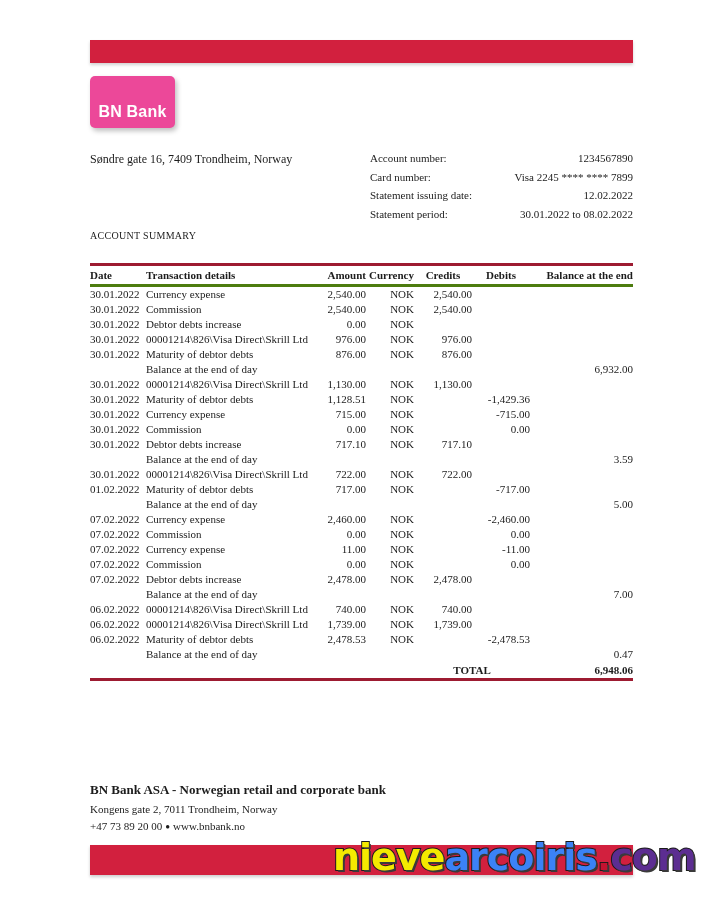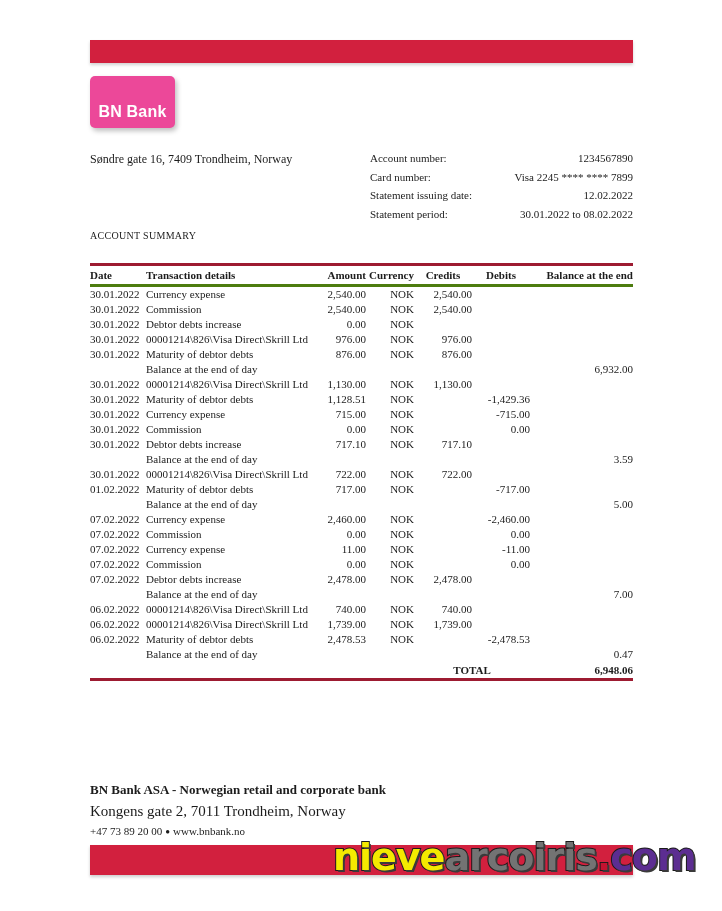--- a/index.html
+++ b/index.html
@@ -45,36 +45,36 @@
   td.col-amount{text-align:right;padding-right:4px;}
   th.col-currency,td.col-currency{text-align:right;}
   th.col-credits{text-align:center;}
   td.col-credits{text-align:right;padding-right:2px;}
   th.col-debits{text-align:center;}
   td.col-debits{text-align:right;padding-right:8px;}
   th.col-balance,td.col-balance{text-align:right;}
   td.total-label{text-align:center;}
   .footer{position:absolute;left:90px;top:782px;}
   .footer .company{font-weight:bold;font-size:13px;}
-  .footer .faddr{font-size:15px;margin-top:5px;}
+  .footer .faddr{font-size:11px;margin-top:5px;}
   .footer .fphone{font-size:11px;margin-top:5px;}
   .footer .dot-sep{font-size:8px;vertical-align:1px;padding:0 3px;}
   .bottombar{
     position:absolute;left:90px;top:845px;width:543px;height:30px;
     background:#d2203e;box-shadow:0 2px 3px rgba(0,0,0,0.2);
   }
   .watermark{
     position:absolute;left:333px;top:838px;z-index:5;white-space:nowrap;
     font-family:"DejaVu Sans","Liberation Sans",sans-serif;
     font-weight:bold;font-size:38px;letter-spacing:-1px;line-height:1;
     -webkit-text-stroke:2px #1b1b1b;paint-order:stroke fill;
     text-shadow:2px 2px 0 #3a3a3a;
   }
   .wm-1{color:#f4ea00;}
-  .wm-2{color:#737373;margin-top:9px;}
+  .wm-2{color:#3b82f6;margin-top:9px;}
   .wm-dot{color:#c41230;}
   .wm-3{color:#5c2d91;}
 </style>
 </head>
 <body>
 
 <div class="page">
 
   <div class="topbar"></div>
 

